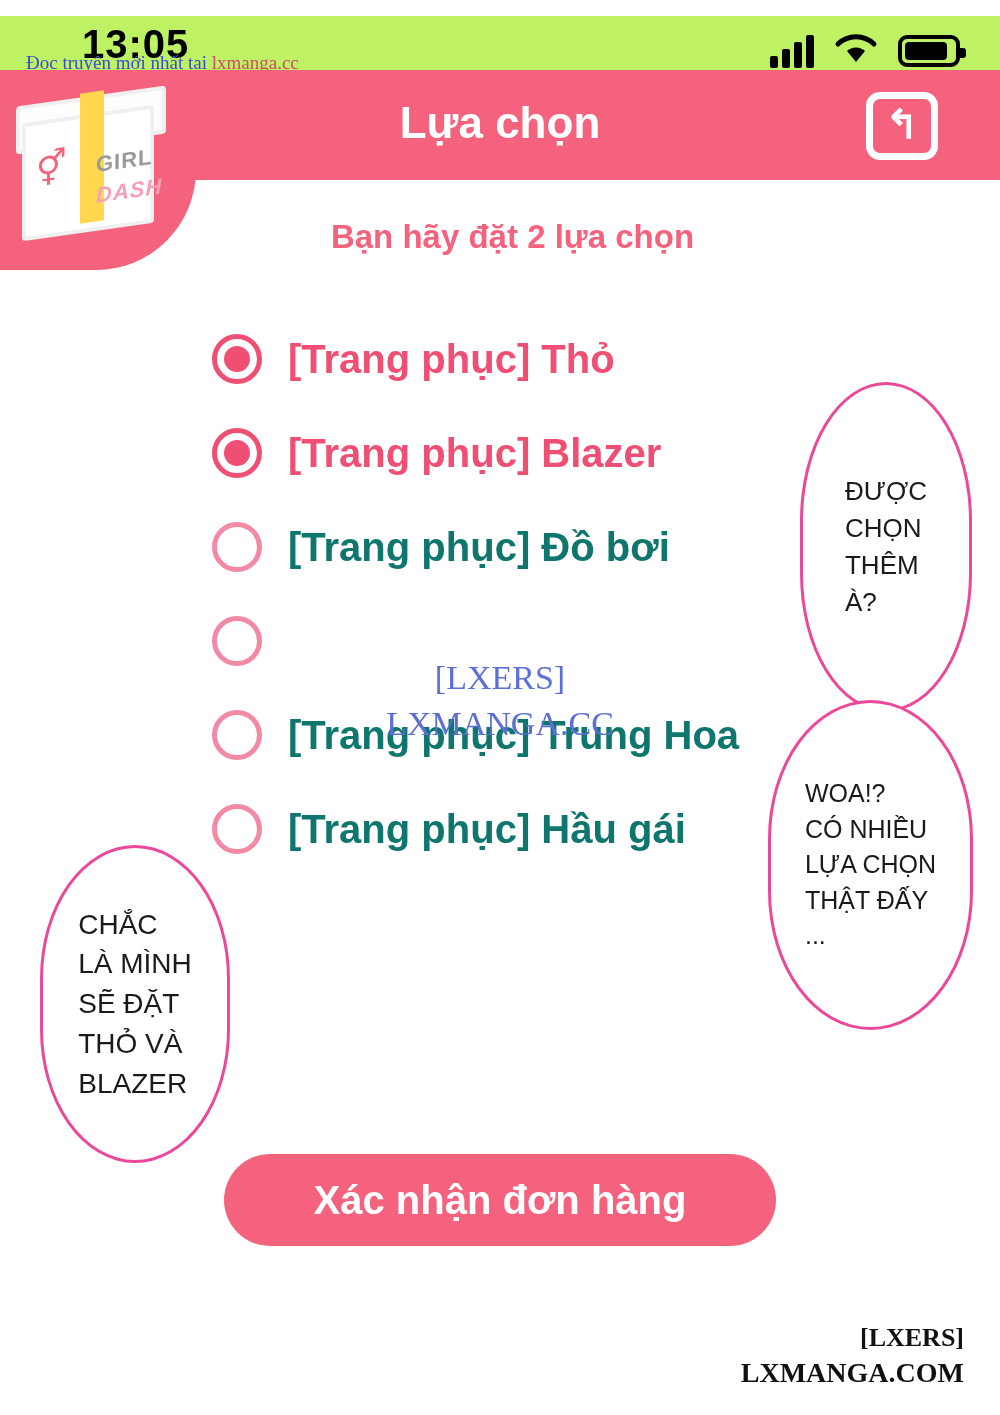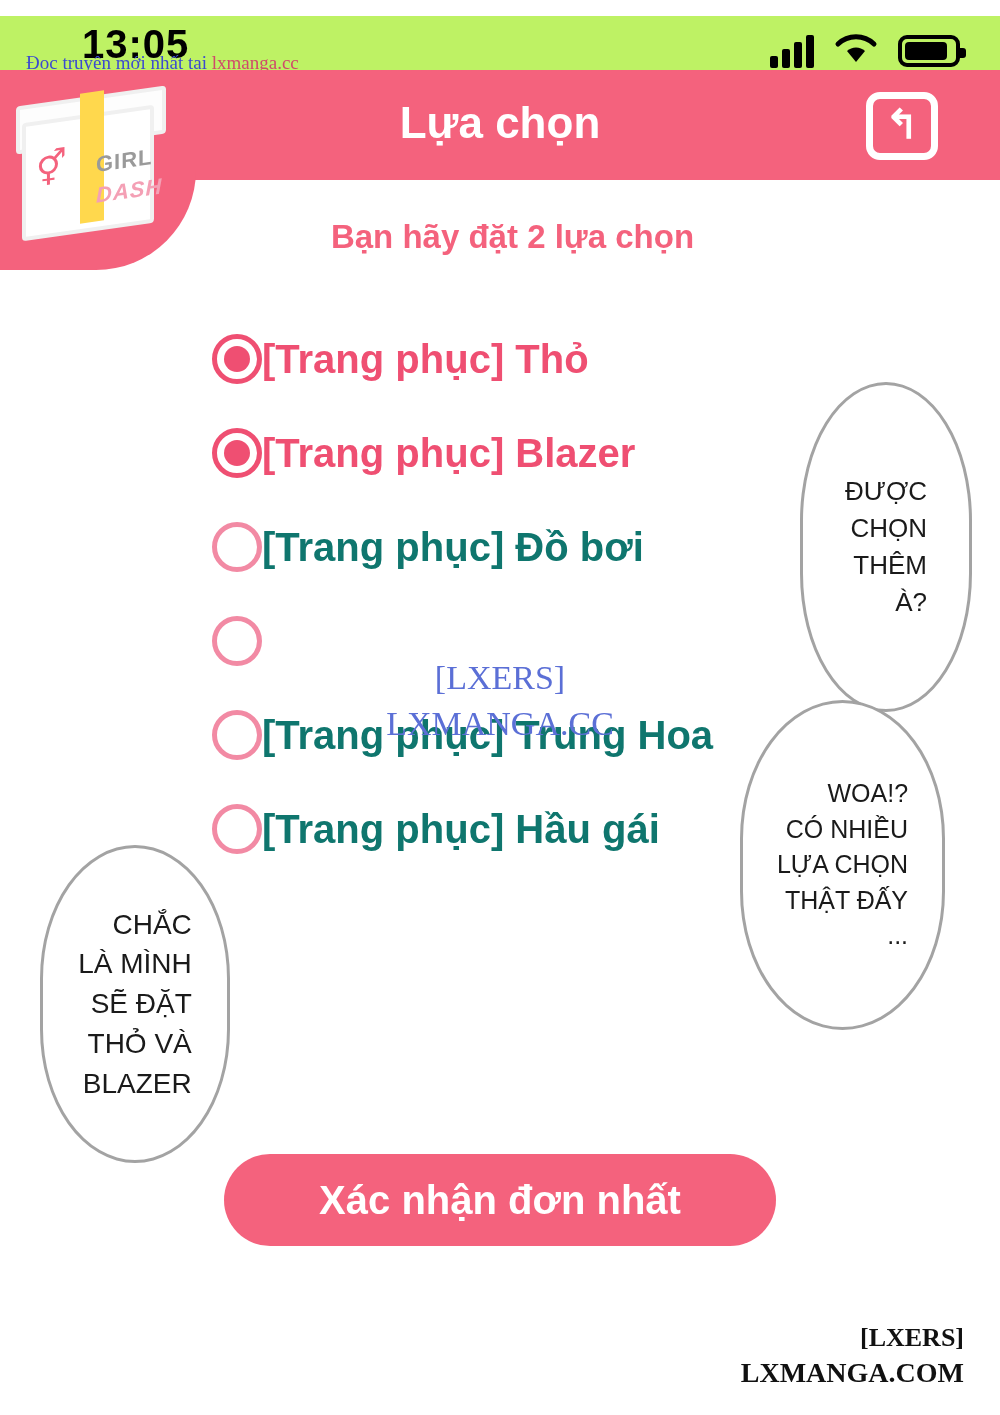--- a/index.html
+++ b/index.html
@@ -222,20 +222,21 @@
   
   .options {
     position: absolute;
     top: 312px;
     left: 212px;
   }
   .option {
     display: flex;
     align-items: center;
     height: 94px;
+    gap: 26px;
   }
   .radio {
     width: 50px;
     height: 50px;
     border-radius: 50%;
     box-sizing: border-box;
     border: 5px solid #f28aa4;
     display: flex;
     align-items: center;
     justify-content: center;
@@ -272,43 +273,43 @@
     color: #5b6fd6;
     font-family: "Liberation Serif", serif;
     font-size: 34px;
     line-height: 1.35;
     pointer-events: none;
   }
 
   
   .bubble {
     position: absolute;
-    border: 3px solid #a3a3a3;
+    border: 3px solid #ec4899;
     background: #ffffff;
     border-radius: 50% / 42%;
     display: flex;
     align-items: center;
     justify-content: center;
-    text-align: right;
+    text-align: left;
     font-family: "Liberation Sans", sans-serif;
     color: #1a1a1a;
     box-sizing: border-box;
   }
   .bubble span { display: block; line-height: 1.42; white-space: pre-line; }
 
   .bubble-top-right {
     left: 800px;
     top: 382px;
     width: 172px;
     height: 330px;
     font-size: 26px;
     z-index: 3;
   }
   .bubble-mid-right {
-    left: 740px;
+    left: 768px;
     top: 700px;
     width: 205px;
     height: 330px;
     font-size: 25px;
     z-index: 4;
   }
   .bubble-left {
     left: 40px;
     top: 845px;
     width: 190px;
@@ -453,18 +454,18 @@
 ...</span>
 </div>
 <div class="bubble bubble-left">
   <span>CHẮC
 LÀ MÌNH
 SẼ ĐẶT
 THỎ VÀ
 BLAZER</span>
 </div>
 
-<button class="confirm-btn">Xác nhận đơn nhất</button>
+<button class="confirm-btn">Xác nhận đơn hàng</button>
 
 <div class="footer-wm">
   <div class="l1">[LXERS]</div>
   <div class="l2">LXMANGA.COM</div>
 </div>
 
 </body></html>

